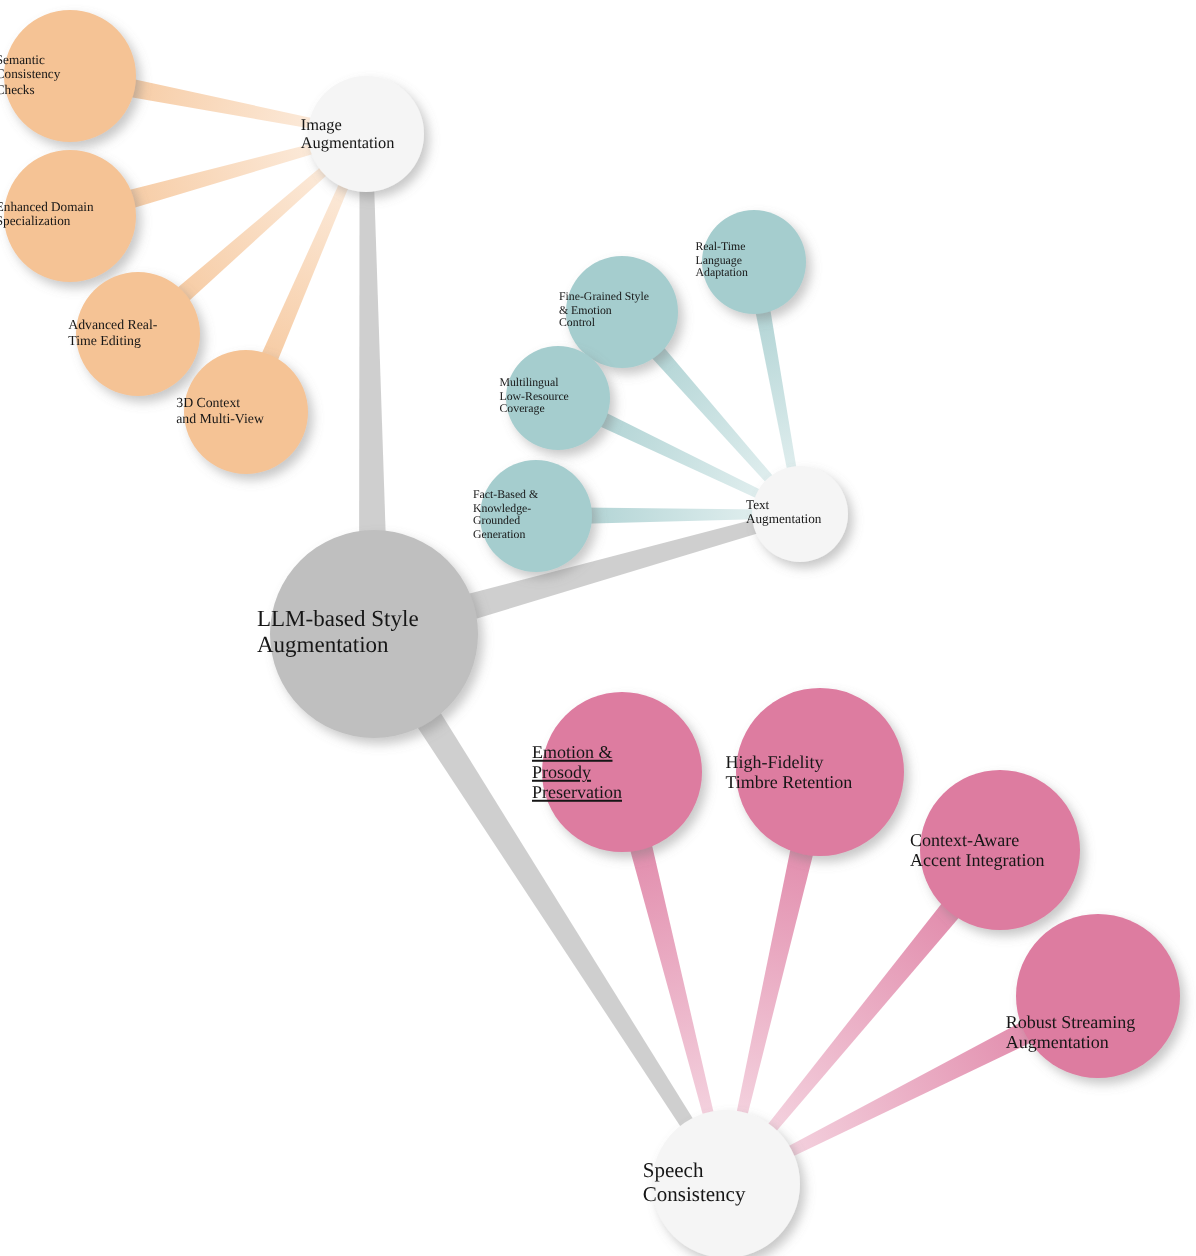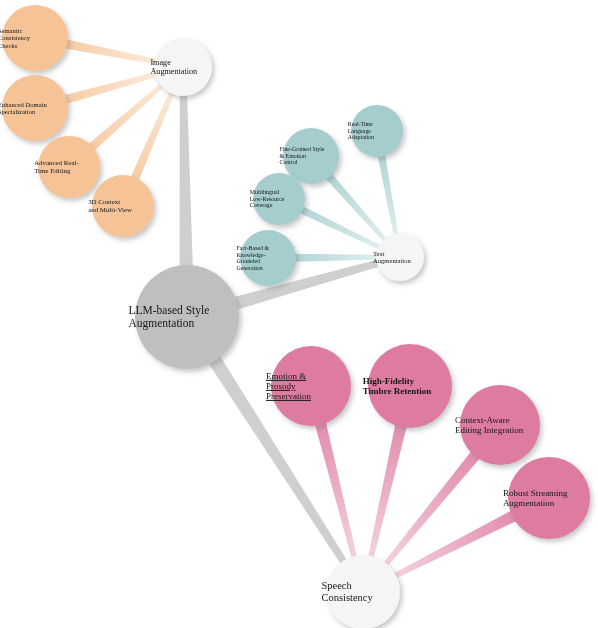--- a/index.html
+++ b/index.html
@@ -141,25 +141,25 @@
     <div class="node-label" style="left: 279px; top: 199px; font-size: 5.9px; width: 58.5px;">Multilingual
 Low-Resource
 Coverage</div>
     <div class="node-label" style="left: 268px; top: 258px; font-size: 5.9px; width: 63px;">Fact-Based &amp;
 Knowledge-
 Grounded
 Generation</div>
     <div class="node-label" style="left: 311px; top: 386px; font-size: 9px; width: 90px; text-decoration: underline;">Emotion &amp;
 Prosody
 Preservation</div>
-    <div class="node-label" style="left: 410px; top: 386px; font-size: 9px; width: 94.5px; font-weight: bold;">High-Fidelity
+    <div class="node-label" style="left: 410px; top: 386px; font-size: 9px; width: 94.5px;">High-Fidelity
 Timbre Retention</div>
     <div class="node-label" style="left: 500px; top: 425px; font-size: 9px; width: 90px;">Context-Aware
-Editing Integration</div>
-    <div class="node-label" style="left: 549px; top: 498px; font-size: 9px; width: 92.25px; font-family: Liberation Serif, serif;">Robust Streaming
+Accent Integration</div>
+    <div class="node-label" style="left: 549px; top: 516px; font-size: 9px; width: 92.25px; font-family: Liberation Serif, serif;">Robust Streaming
 Augmentation</div>
     <div class="node-label" style="left: 183px; top: 67px; font-size: 8.2px; width: 65.25px;">Image
 Augmentation</div>
     <div class="node-label" style="left: 400px; top: 257px; font-size: 6.6px; width: 54px;">Text
 Augmentation</div>
     <div class="node-label" style="left: 363px; top: 592px; font-size: 10.5px; width: 83.25px;">Speech
 Consistency</div>
     <div class="node-label" style="left: 187px; top: 317px; font-size: 11.5px; width: 117px;">LLM-based Style
 Augmentation</div>
   </div>

